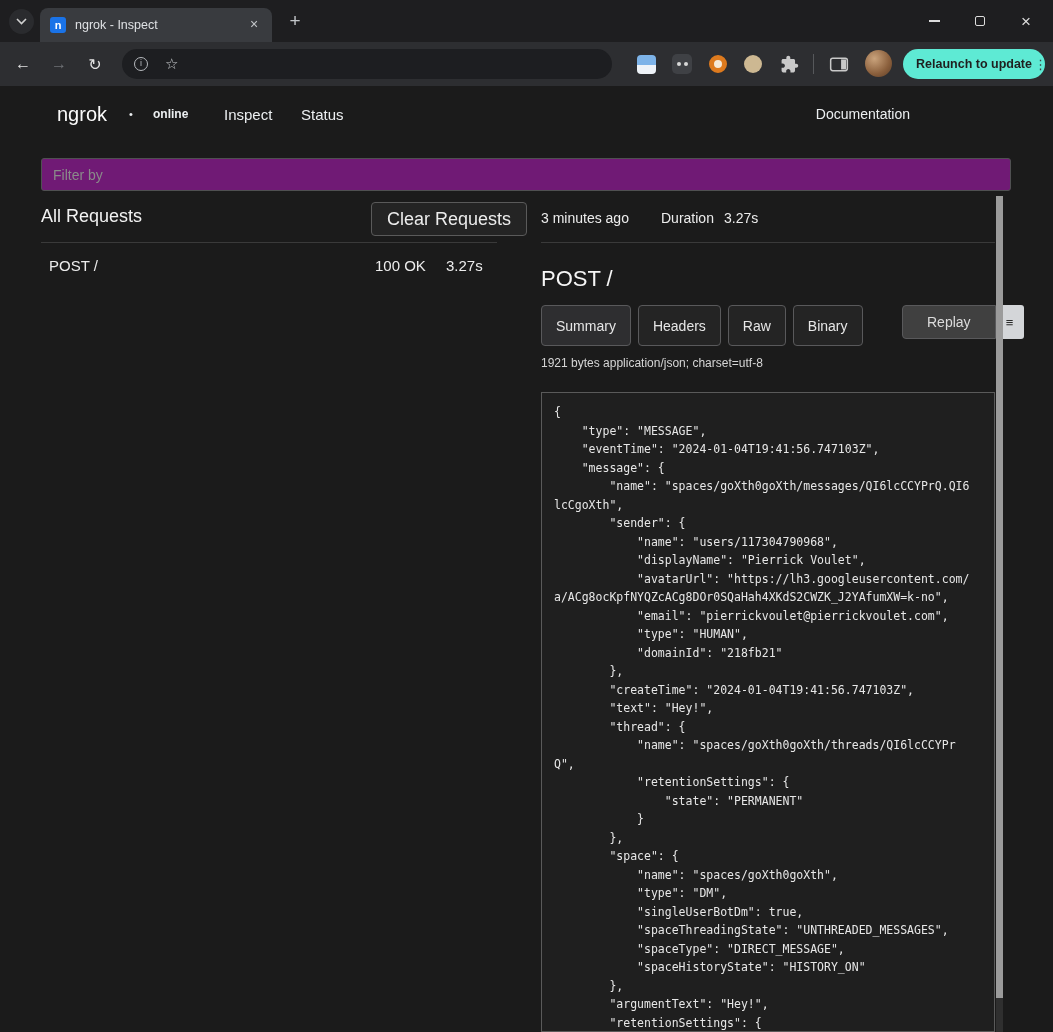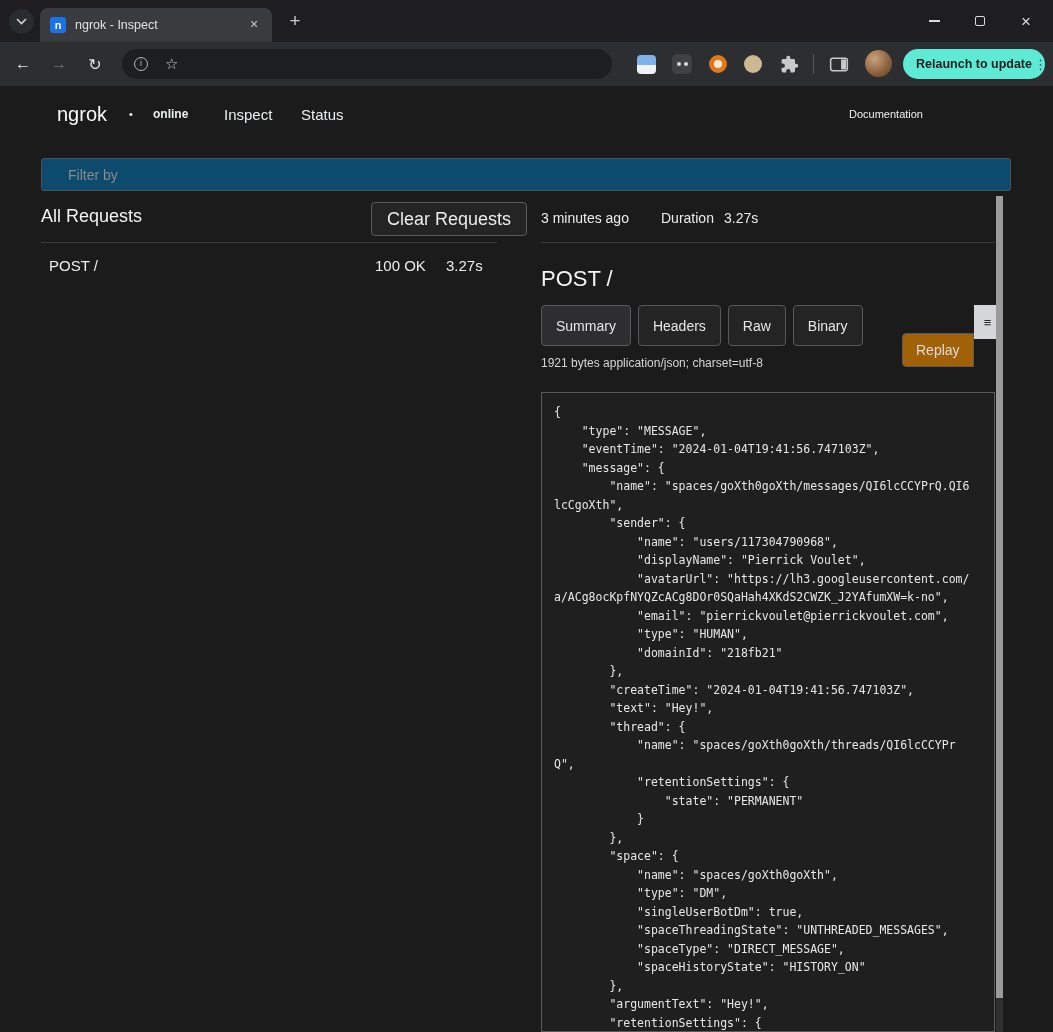--- a/index.html
+++ b/index.html
@@ -53,25 +53,25 @@
 
   
   .app-header { position:absolute; left:0; top:86px; width:963px; height:55px; background:#1b1b1b; }
   .app-header > * { position:absolute; top:50%; transform:translateY(-50%); color:#eceff1; white-space:nowrap; }
   .brand { left:57px; font-size:20px; color:#fafafa; }
   .status-dot { left:129px; font-size:11px; }
   .status-label { left:153px; font-size:12px; font-weight:bold; }
   .nav-item { font-size:15px; }
   .nav-0 { left:224px; }
   .nav-1 { left:301px; }
-  .docs-link { right:40px; font-size:11px; }
-
-  
-  .filter-input { position:absolute; left:41px; top:158px; width:970px; height:33px; background:#0c4a6e;
-    border:1px solid #4f5051; border-radius:3px; color:#ddd; font-size:14px; padding:0 26px;
+  .docs-link { right:53px; font-size:14px; }
+
+  
+  .filter-input { position:absolute; left:41px; top:158px; width:970px; height:33px; background:#701a75;
+    border:1px solid #4f5051; border-radius:3px; color:#ddd; font-size:14px; padding:0 11px;
     font-family:"Liberation Sans", sans-serif; outline:none; }
   .filter-input::placeholder { color:#8a8a8a; }
 
   
   .req-title { position:absolute; left:41px; top:206px; font-size:18px; color:#f2f2f2; }
   .clear-btn { position:absolute; left:371px; top:202px; height:34px; padding:0 15px;
     border:1px solid #5a5a5a; border-radius:4px; background:#242424; color:#ececec; font-size:18px;
     line-height:32px; font-family:"Liberation Sans", sans-serif; }
   .divider { position:absolute; height:1px; background:#3a3a3a; }
   .div-left { left:41px; top:242px; width:456px; }
@@ -85,23 +85,23 @@
   .meta-text { position:absolute; top:210px; font-size:14px; color:#ececec; white-space:nowrap; }
   .m-time { left:541px; }
   .m-durlabel { left:661px; }
   .m-durval { left:724px; }
   .detail-title { position:absolute; left:541px; top:266px; font-size:22px; color:#f5f5f5; }
   .tabs { position:absolute; left:541px; top:305px; display:flex; gap:7px; }
   .tabbtn { height:41px; padding:0 14px; border:1px solid #59595b; border-radius:4px; background:#242424;
     color:#e6e6e6; font-size:14px; display:flex; align-items:center; font-family:"Liberation Sans", sans-serif; }
   .tabbtn.active { background:#2e2e30; }
   .replay-group { position:absolute; left:902px; top:305px; height:34px; display:flex; }
-  .replay-btn { height:34px; padding:0 13px; border:1px solid #59595b; border-radius:4px 0 0 4px;
-    background:#a16207; color:#dcdcdc; font-size:14px; display:flex; align-items:center;
-    font-family:"Liberation Sans", sans-serif;margin-top:28px; }
+  .replay-btn { height:34px; padding:0 24px; border:1px solid #59595b; border-radius:4px 0 0 4px;
+    background:#404040; color:#dcdcdc; font-size:14px; display:flex; align-items:center;
+    font-family:"Liberation Sans", sans-serif; }
   .replay-menu { width:28px; height:34px; background:#d4d6d9; color:#2a2a2a; display:flex;
     align-items:center; justify-content:center; border-radius:0 3px 3px 0; font-size:13px; }
   .content-meta { position:absolute; left:541px; top:356px; font-size:12px; color:#d6d6d6; white-space:nowrap; }
   .codeblock { position:absolute; left:541px; top:392px; width:454px; height:640px;
     border:1px solid #5a5a5a; background:#1f1f1f; padding:10px 12px; overflow:hidden; }
   .codeblock pre { font-family:"DejaVu Sans Mono", monospace; font-size:11.5px; line-height:18.5px;
     color:#e7e7e7; white-space:pre; }
 
   
   .v-scroll-track { position:absolute; left:996px; top:196px; width:7px; height:836px; background:#2f2f2f; }

